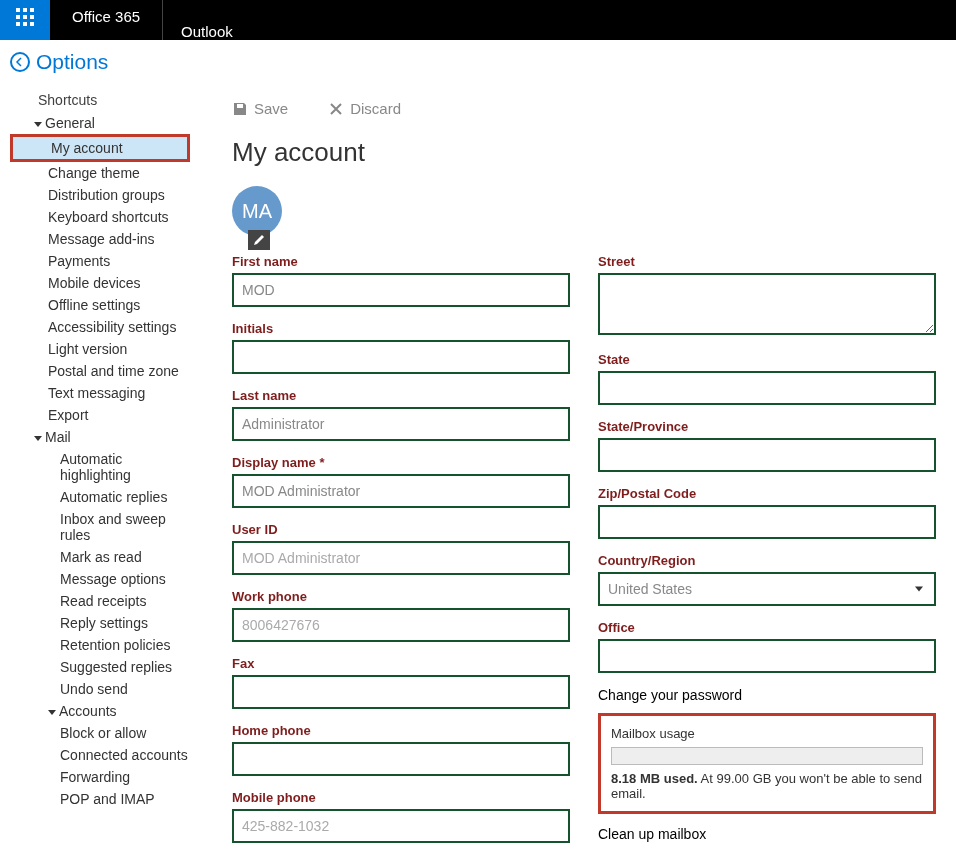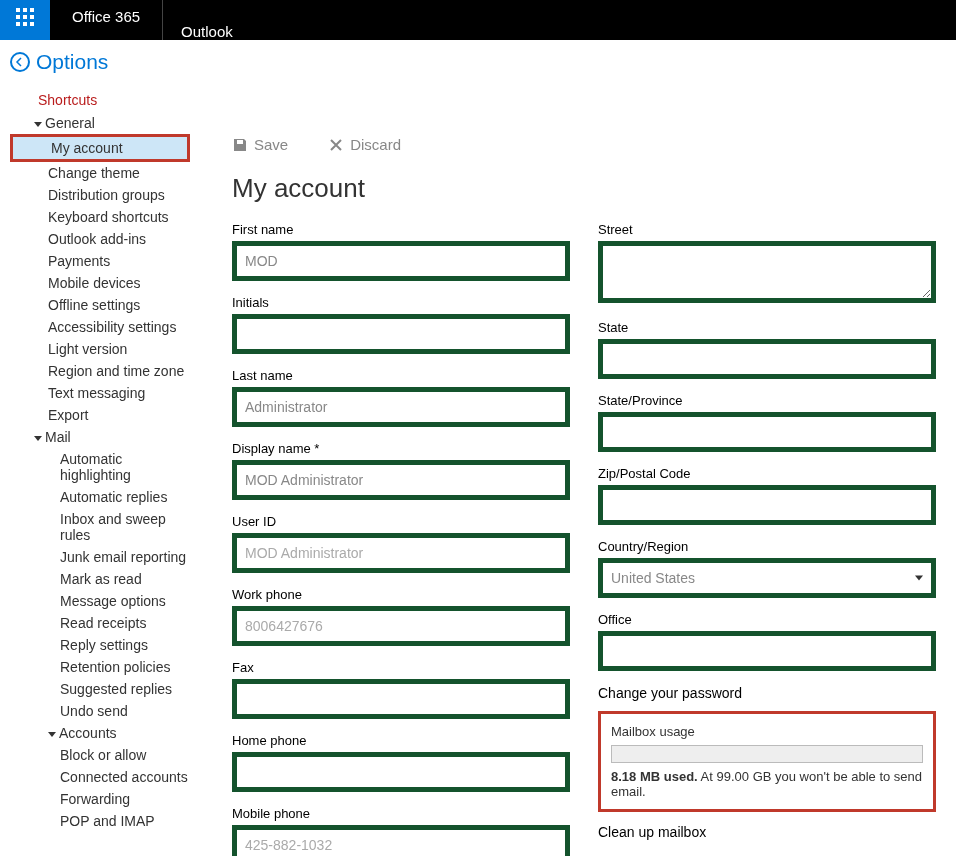--- a/index.html
+++ b/index.html
@@ -19,46 +19,46 @@
 .sidebar { padding-left: 10px; }
 .side-item { padding: 3px 0 3px 0; cursor: pointer; color: #333; font-size: 14px; }
 .lvl1 { padding-left: 24px; }
 .lvl2 { padding-left: 38px; }
 .lvl3 { padding-left: 50px; }
 .selected { background: #cde6f7; }
 .highlight-box { border: 3px solid #c0392b; }
 .caret { display: inline-block; width: 0; height: 0; margin-right: 3px; vertical-align: middle; }
 .caret-down { border-left: 4px solid transparent; border-right: 4px solid transparent; border-top: 5px solid #333; }
 .main { flex: 1; padding: 0 20px 20px 42px; }
-.toolbar { display: flex; gap: 40px; padding: 8px 0 20px 0; color: #888; margin-top: 36px; }
+.toolbar { display: flex; gap: 40px; padding: 8px 0 20px 0; color: #888; }
 .toolbar-btn { display: flex; align-items: center; gap: 6px; cursor: pointer; font-size: 15px; }
 .toolbar-btn svg { width: 16px; height: 16px; fill: #888; }
 .page-title { font-size: 26px; font-weight: 300; color: #333; margin-bottom: 18px; }
 .avatar-block { position: relative; margin-bottom: 16px; }
 .avatar { width: 50px; height: 50px; border-radius: 50%; background: #6699cc; color: #fff; display: flex; align-items: center; justify-content: center; font-size: 20px; }
 .avatar-edit { position: absolute; left: 16px; top: 44px; width: 22px; height: 20px; background: #444; display: flex; align-items: center; justify-content: center; }
 .avatar-edit svg { width: 12px; height: 12px; fill: #fff; }
 .form-cols { display: flex; gap: 28px; margin-top: 18px; }
 .col { flex: 1; min-width: 0; }
 .field { margin-bottom: 14px; }
-.field-label { font-size: 13px; color: #000000; margin-bottom: 4px; display: block; }
+.field-label { font-size: 13px; color: #7f1d1d; margin-bottom: 4px; display: block; font-weight: bold; }
 .field input, .field textarea, .field select {
-  width: 100%; padding: 7px 8px; border: 5px solid #14532d; font-size: 14px; font-family: inherit; color: #888; background: #fff;
+  width: 100%; padding: 7px 8px; border: 2px solid #14532d; font-size: 14px; font-family: inherit; color: #888; background: #fff;
 }
 .field input[readonly] { color: #aaa; }
 .field textarea { height: 62px; resize: both; }
 .field select { appearance: none; -webkit-appearance: none; padding-right: 24px; background-image: none; color: #888; }
 .select-wrap { position: relative; }
 .select-wrap .sel-caret { position: absolute; right: 10px; top: 50%; transform: translateY(-50%); pointer-events: none; }
 .link { color: #000000; cursor: pointer; font-size: 14px; margin-bottom: 10px; display: block; }
 .usage-box { border: 3px solid #c0392b; padding: 10px 10px 10px 10px; margin-bottom: 12px; }
 .usage-label { font-size: 13px; margin-bottom: 6px; }
 .usage-bar { width: 100%; height: 18px; border: 1px solid #bbb; background: #eee; margin-bottom: 6px; }
 .usage-text { font-size: 13px; }
-.sidebar .shortcuts { font-weight: 400; color: #b91c1c; padding-left: 28px; padding-bottom: 4px; padding-top: 0; }
+.sidebar .shortcuts { font-weight: 400; color: #404040; padding-left: 28px; padding-bottom: 4px; padding-top: 0; }
 </style>
 </head>
 <body>
 
 <div class="topbar">
   <div class="app-launcher">
     <div class="waffle">
       <span></span>
         <span></span>
         <span></span>
@@ -88,35 +88,34 @@
     <div class="sidebar">
       <div class="side-item shortcuts">Shortcuts</div>
       <div class="side-item lvl1"><span class="caret caret-down"></span><span>General</span></div>
 
       <div class="highlight-box">
         <div class="side-item lvl2 selected">My account</div>
       </div>
       <div class="side-item lvl2">Change theme</div>
       <div class="side-item lvl2">Distribution groups</div>
       <div class="side-item lvl2">Keyboard shortcuts</div>
-      <div class="side-item lvl2">Outlook add-ins</div>
+      <div class="side-item lvl2">Message add-ins</div>
       <div class="side-item lvl2">Payments</div>
       <div class="side-item lvl2">Mobile devices</div>
       <div class="side-item lvl2">Offline settings</div>
       <div class="side-item lvl2">Accessibility settings</div>
       <div class="side-item lvl2">Light version</div>
-      <div class="side-item lvl2">Region and time zone</div>
+      <div class="side-item lvl2">Postal and time zone</div>
       <div class="side-item lvl2">Text messaging</div>
       <div class="side-item lvl2">Export</div>
 
       <div class="side-item lvl1"><span class="caret caret-down"></span><span>Mail</span></div>
       <div class="side-item lvl3">Automatic highlighting</div>
       <div class="side-item lvl3">Automatic replies</div>
       <div class="side-item lvl3">Inbox and sweep rules</div>
-      <div class="side-item lvl3">Junk email reporting</div>
       <div class="side-item lvl3">Mark as read</div>
       <div class="side-item lvl3">Message options</div>
       <div class="side-item lvl3">Read receipts</div>
       <div class="side-item lvl3">Reply settings</div>
       <div class="side-item lvl3">Retention policies</div>
       <div class="side-item lvl3">Suggested replies</div>
       <div class="side-item lvl3">Undo send</div>
 
       <div class="side-item lvl2"><span class="caret caret-down"></span><span>Accounts</span></div>
       <div class="side-item lvl3">Block or allow</div>
@@ -141,20 +140,28 @@
       <div class="toolbar-btn">
         <svg viewBox="0 0 16 16">
             <path d="M3 3l10 10M13 3L3 13" stroke="#888" stroke-width="2" fill="none"></path>
           </svg>
         <span>Discard</span>
       </div>
     </div>
 
     <h1 class="page-title">My account</h1>
 
+    <div class="avatar-block">
+      <div class="avatar">MA</div>
+      <div class="avatar-edit">
+        <svg viewBox="0 0 12 12">
+            <path d="M1 11l1-3 7-7 2 2-7 7-3 1z"></path>
+          </svg>
+      </div>
+    </div>
 
     <div class="form-cols">
       <div class="col">
         <div class="field">
           <label class="field-label">First name</label>
           <input type="text" value="MOD" style="">
         </div>
         <div class="field">
           <label class="field-label">Initials</label>
           <input type="text" value="" style="">

